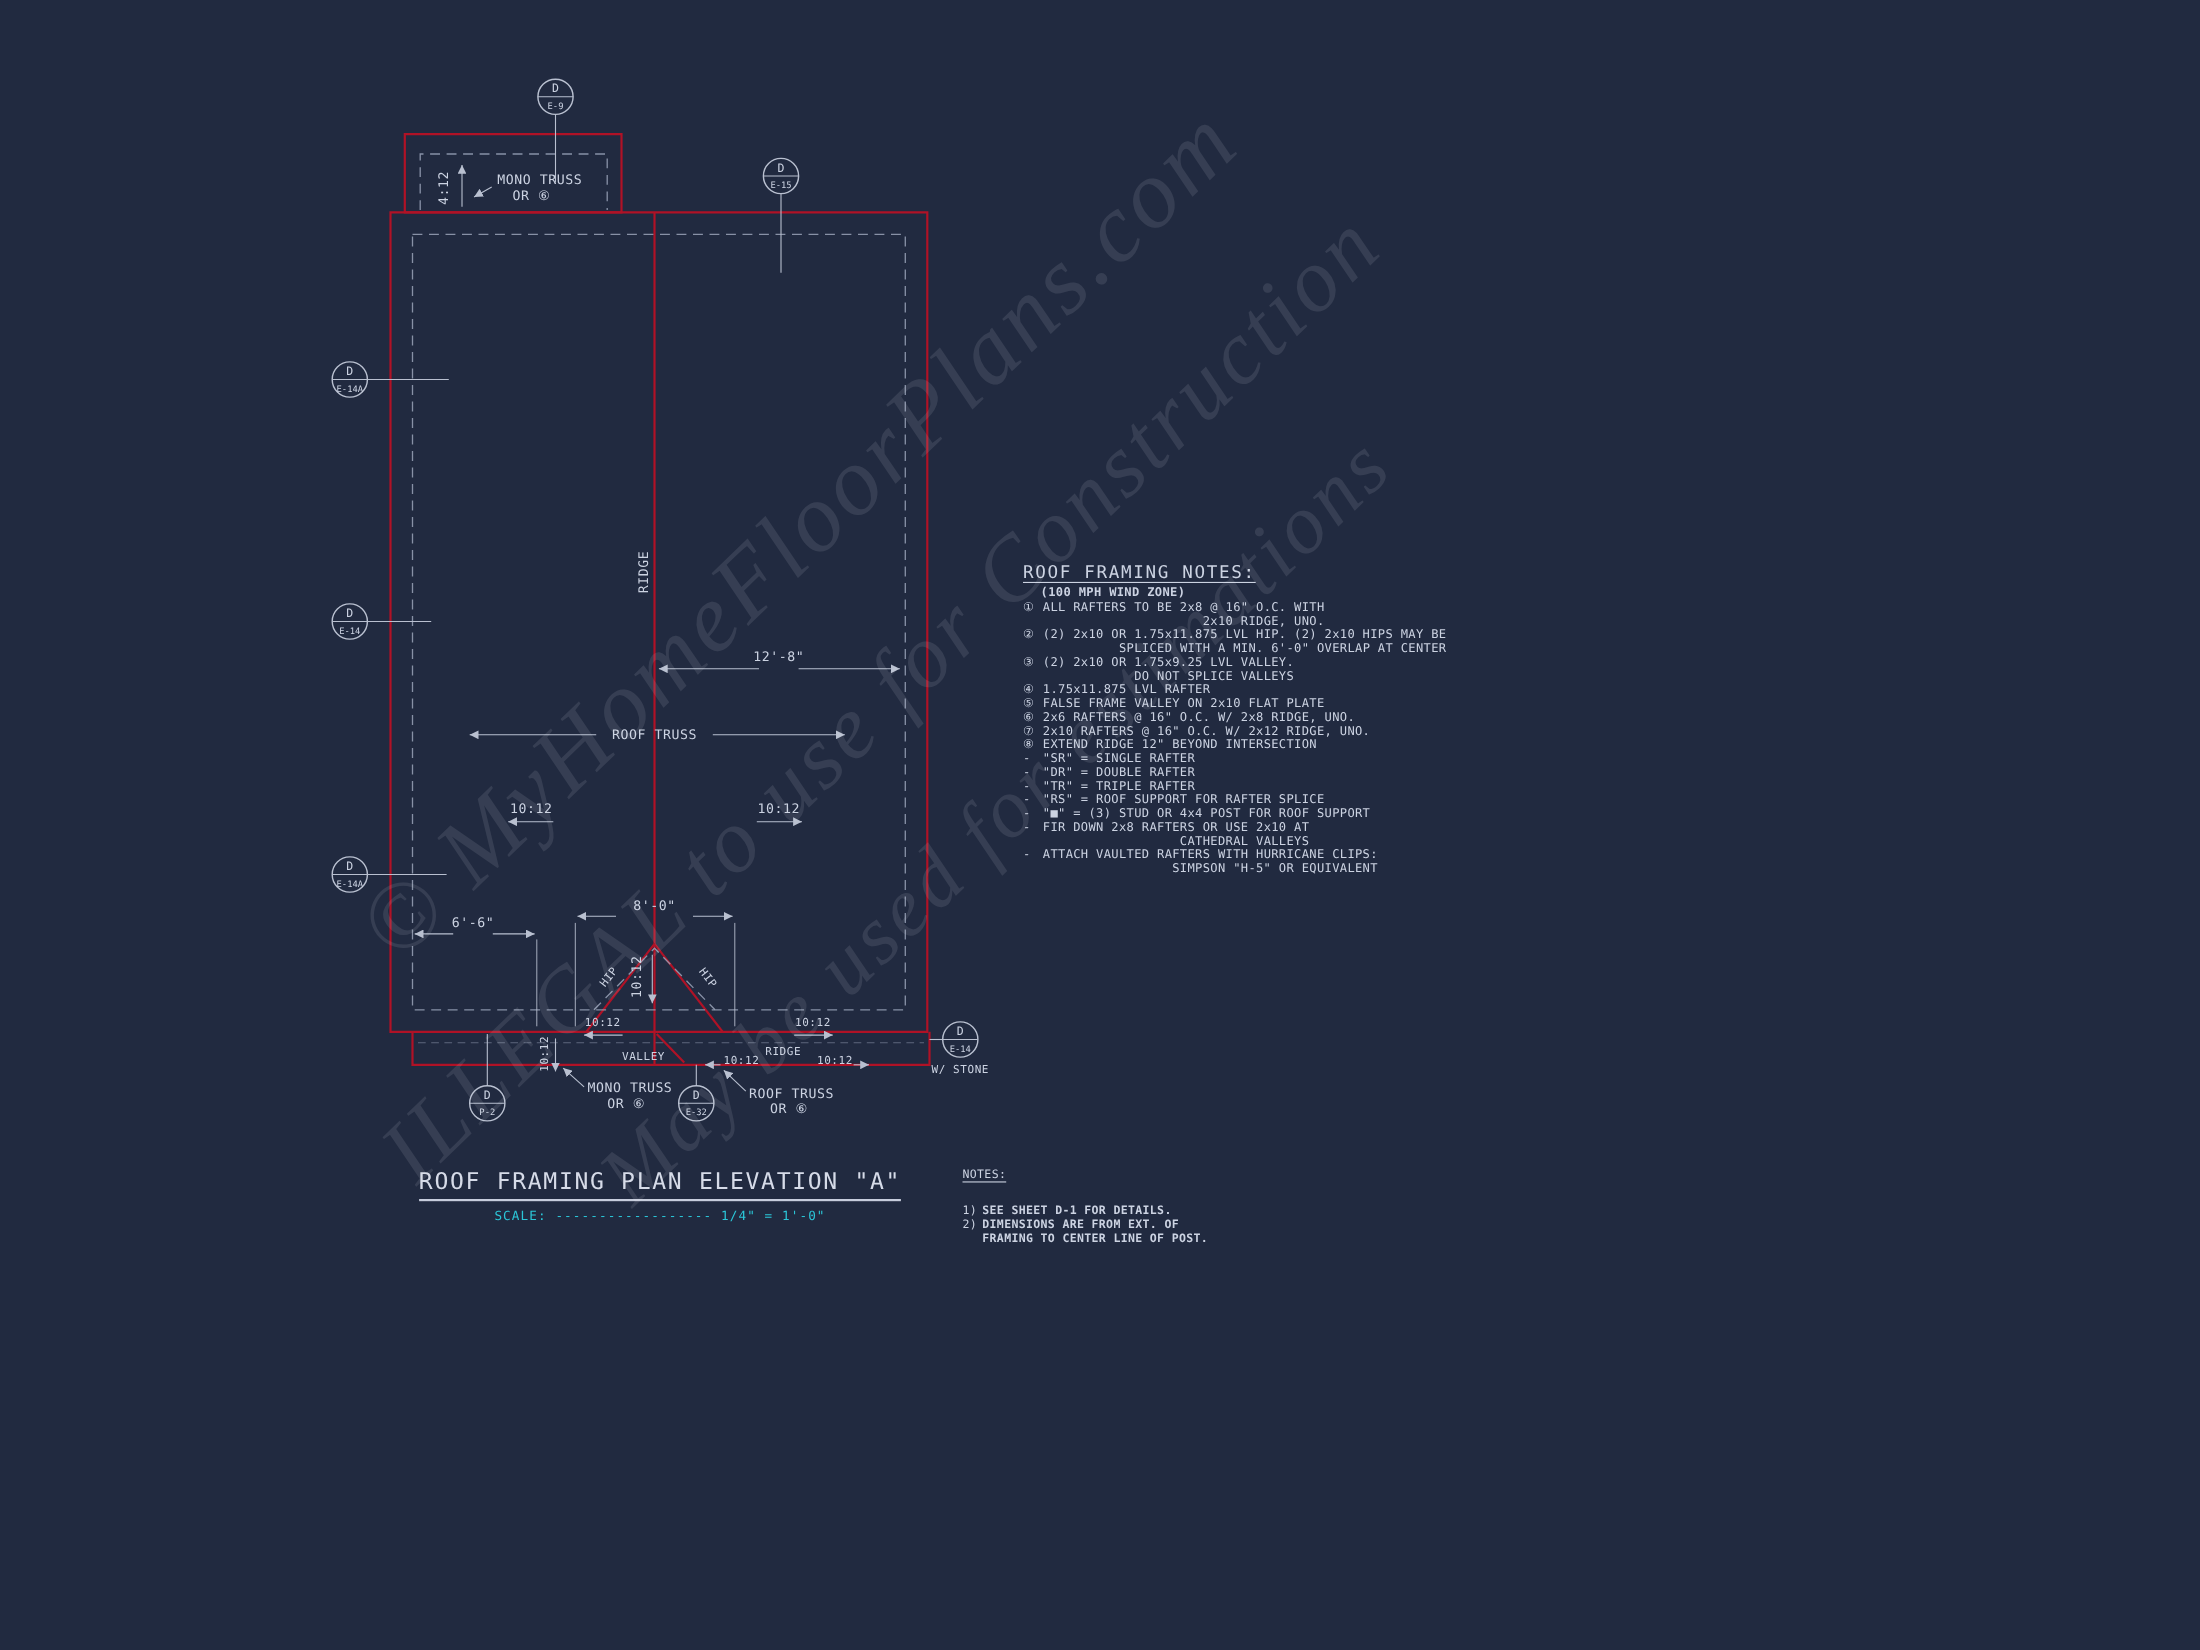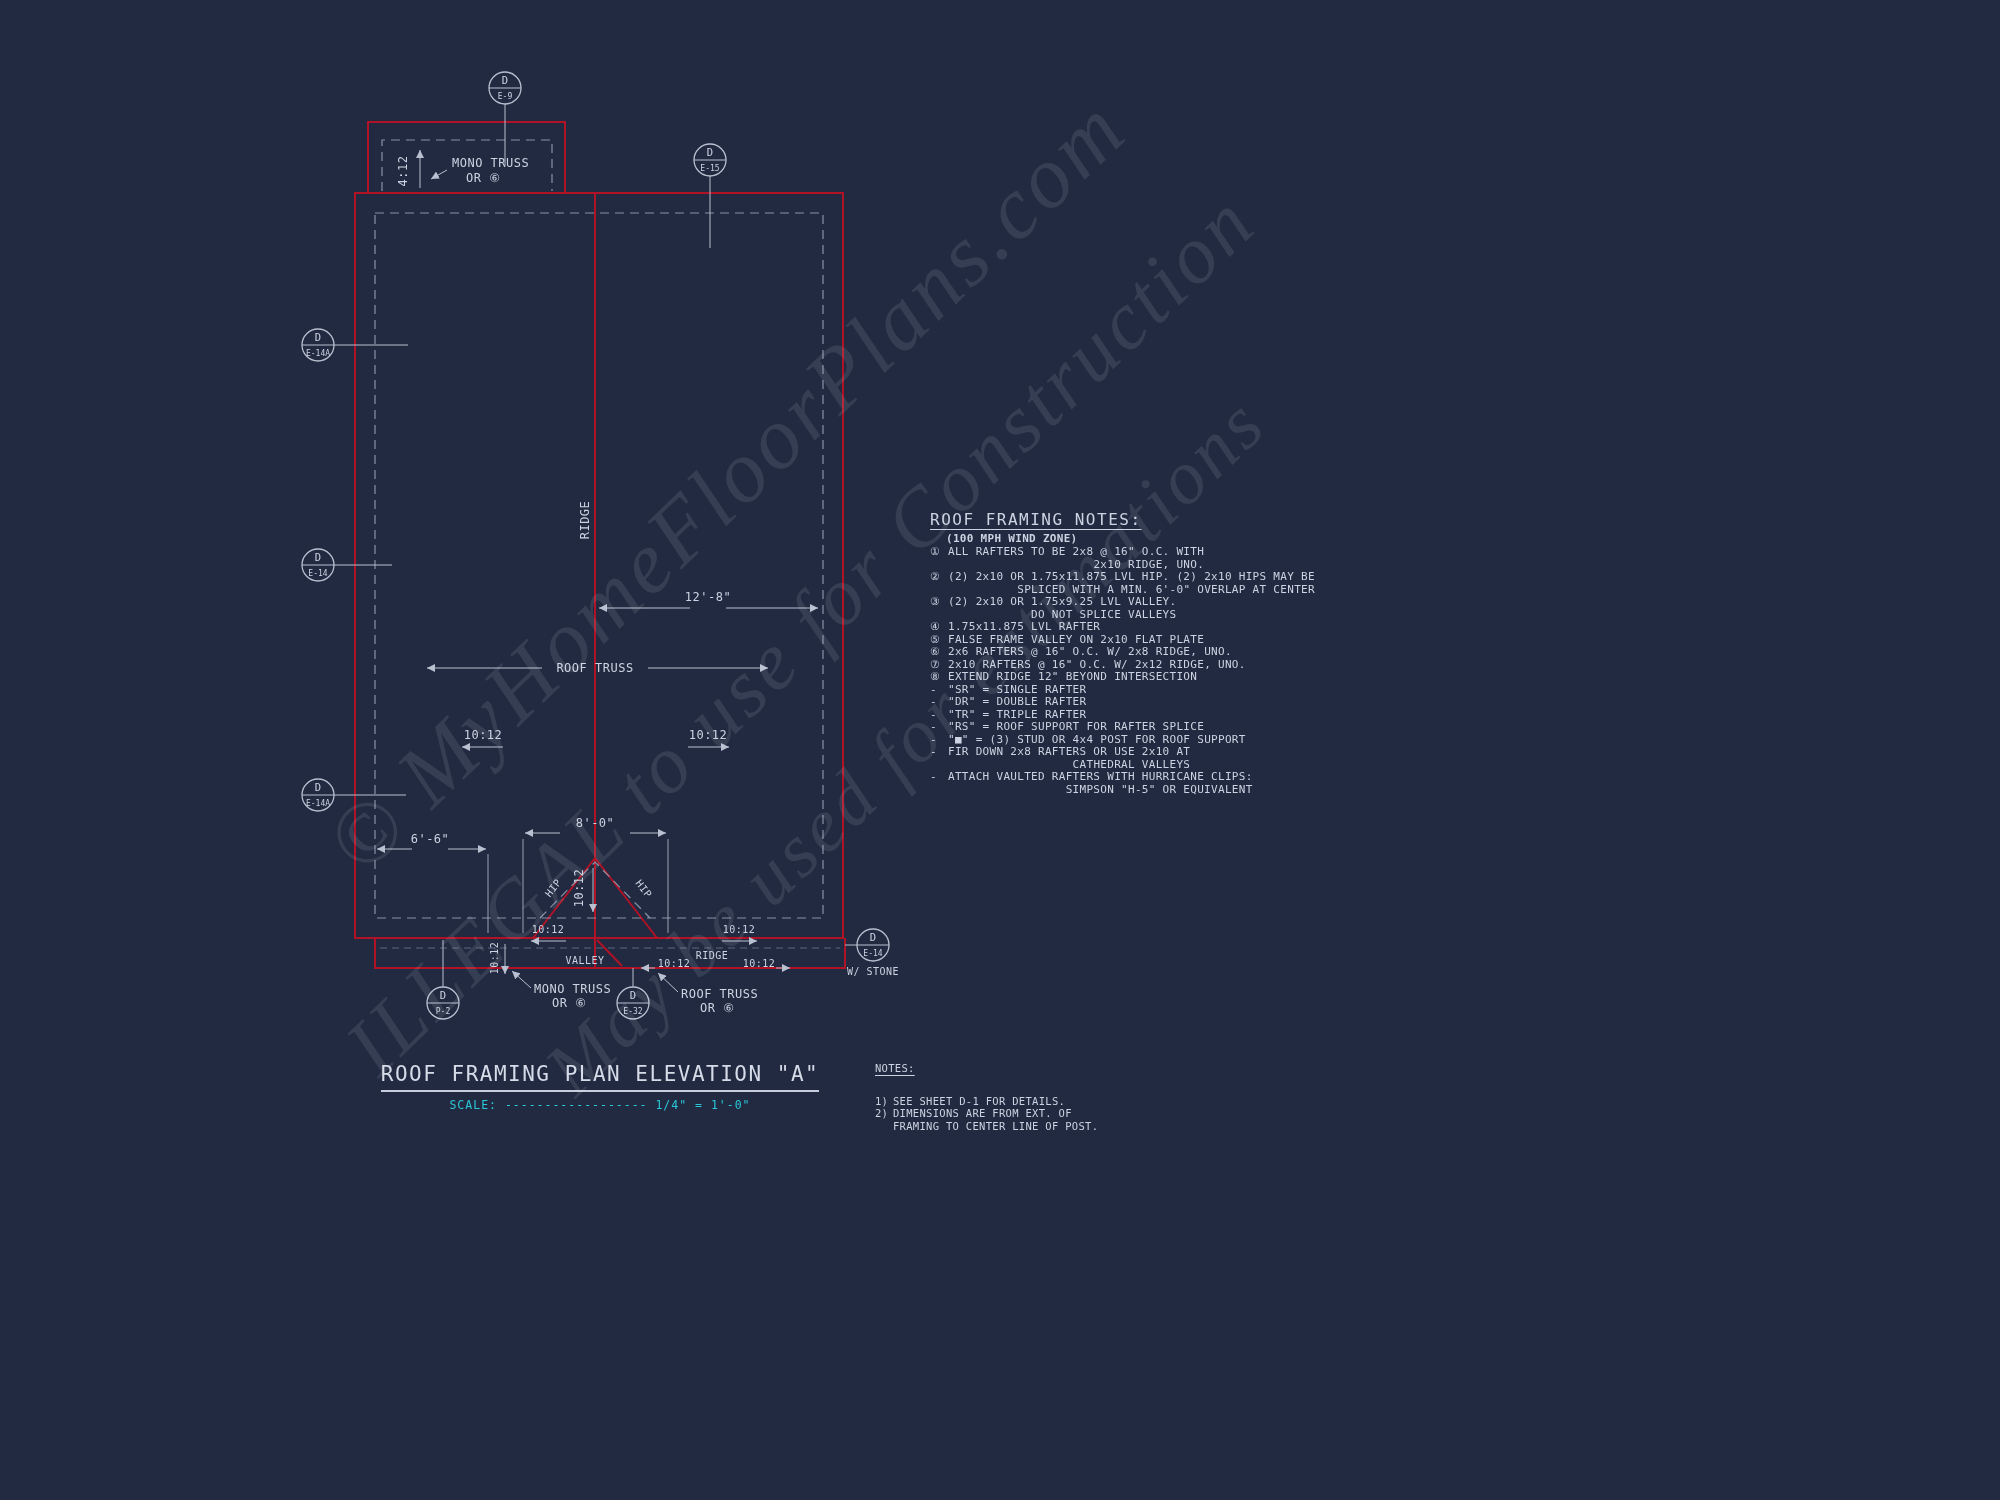--- a/index.html
+++ b/index.html
@@ -30,21 +30,21 @@
   .note-row    { display:flex; }
   .note-marker { flex:0 0 18px; }
   .note-text   { white-space:pre;text-align:right; }
 
   
   .sheet-notes { position:absolute; left:875px; top:1062px; color:#ccd3e2;
                  font-size:10.5px; line-height:12.5px; letter-spacing:.3px; }
   .sn-heading  { text-decoration:underline; text-underline-offset:3px; margin-bottom:20px; }
   .sn-row      { display:flex; }
   .sn-marker   { flex:0 0 18px; }
-  .sn-text     { white-space:pre; }
+  .sn-text     { white-space:pre;font-weight:bold; }
 
   
   .title-wrap { position:absolute; left:360px; top:1062px; width:480px; text-align:center; color:#d6dbe8; }
   .title-text { display:inline-block; font-size:21px; letter-spacing:1.5px;
                 border-bottom:2px solid #c7cddc; padding-bottom:4px; }
   .scale-line { position:absolute; left:360px; top:1098px; width:480px; text-align:center;
                 color:#2bc7d8; font-size:11.5px; letter-spacing:1px; }
 
   
   .wm { position:absolute; font-family:"Liberation Serif", serif; font-style:italic;

